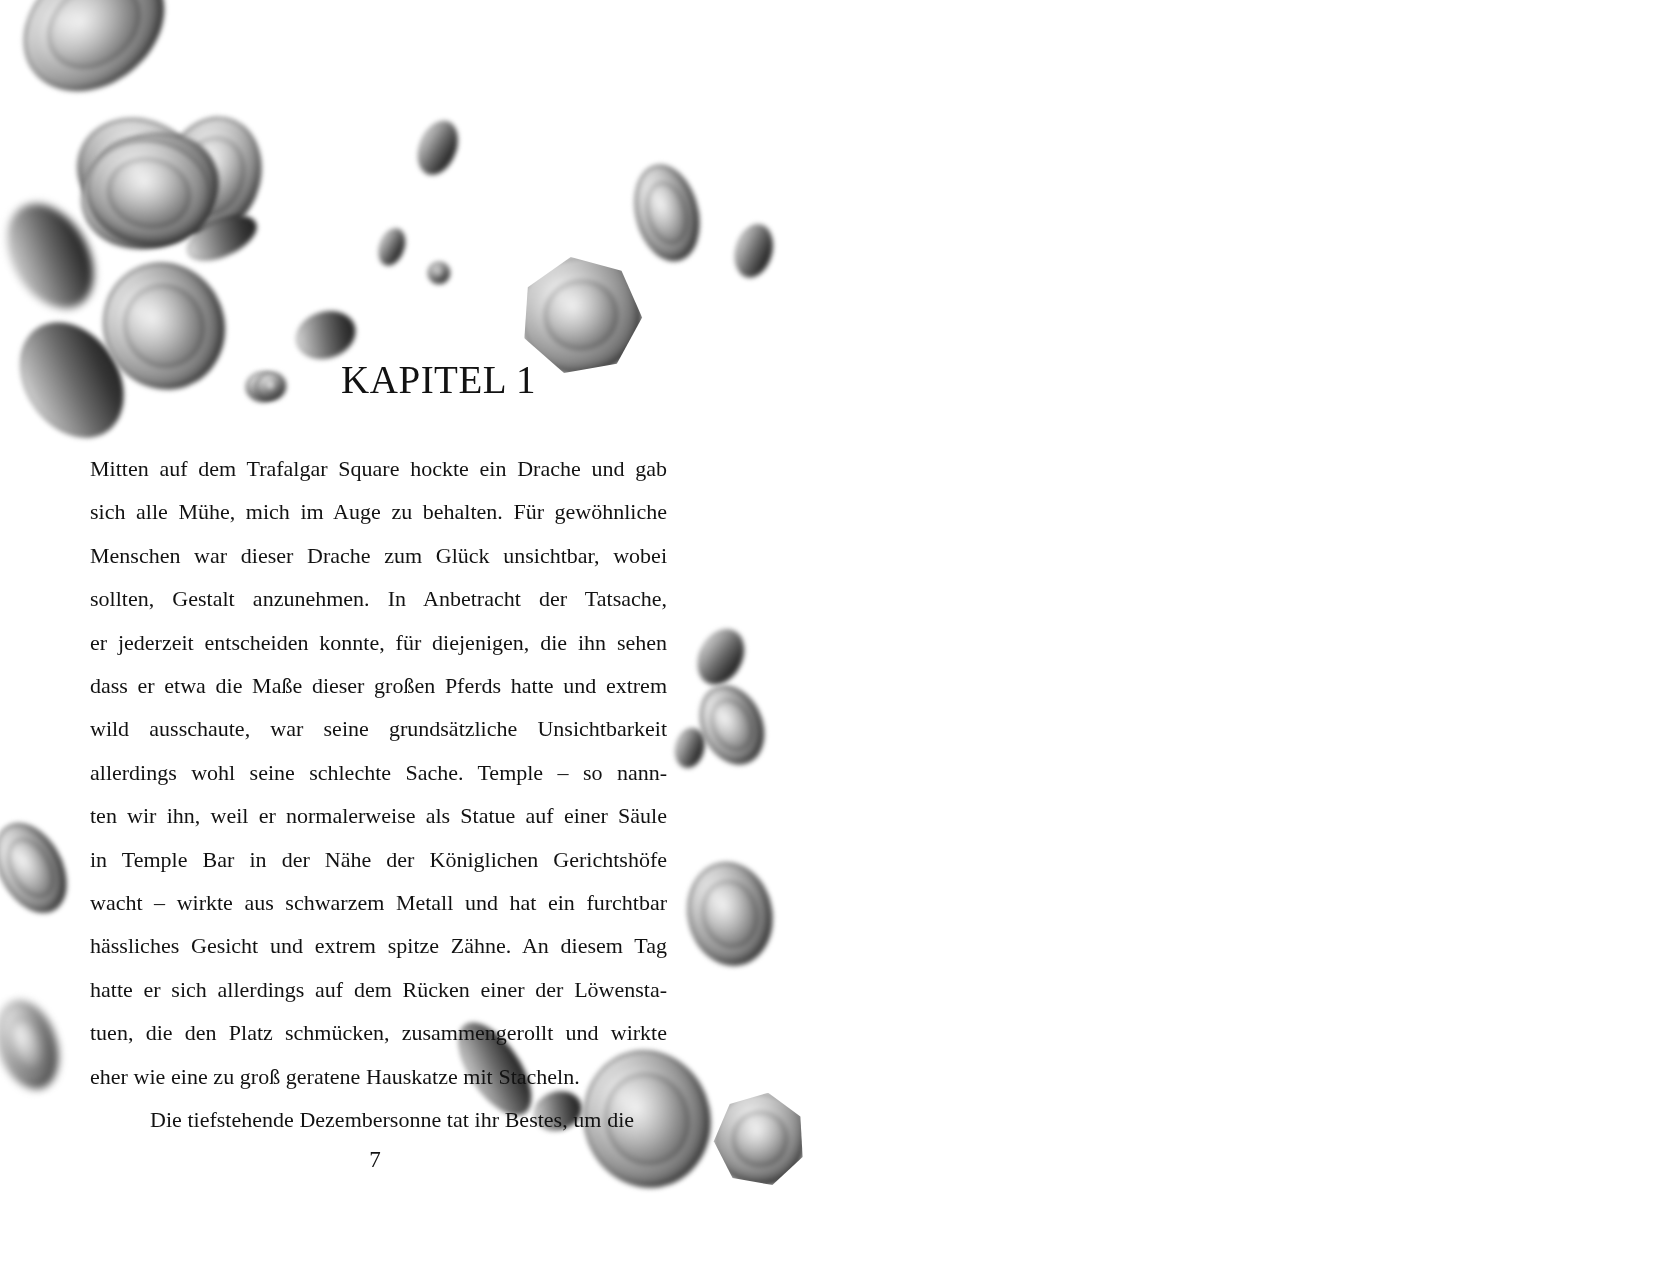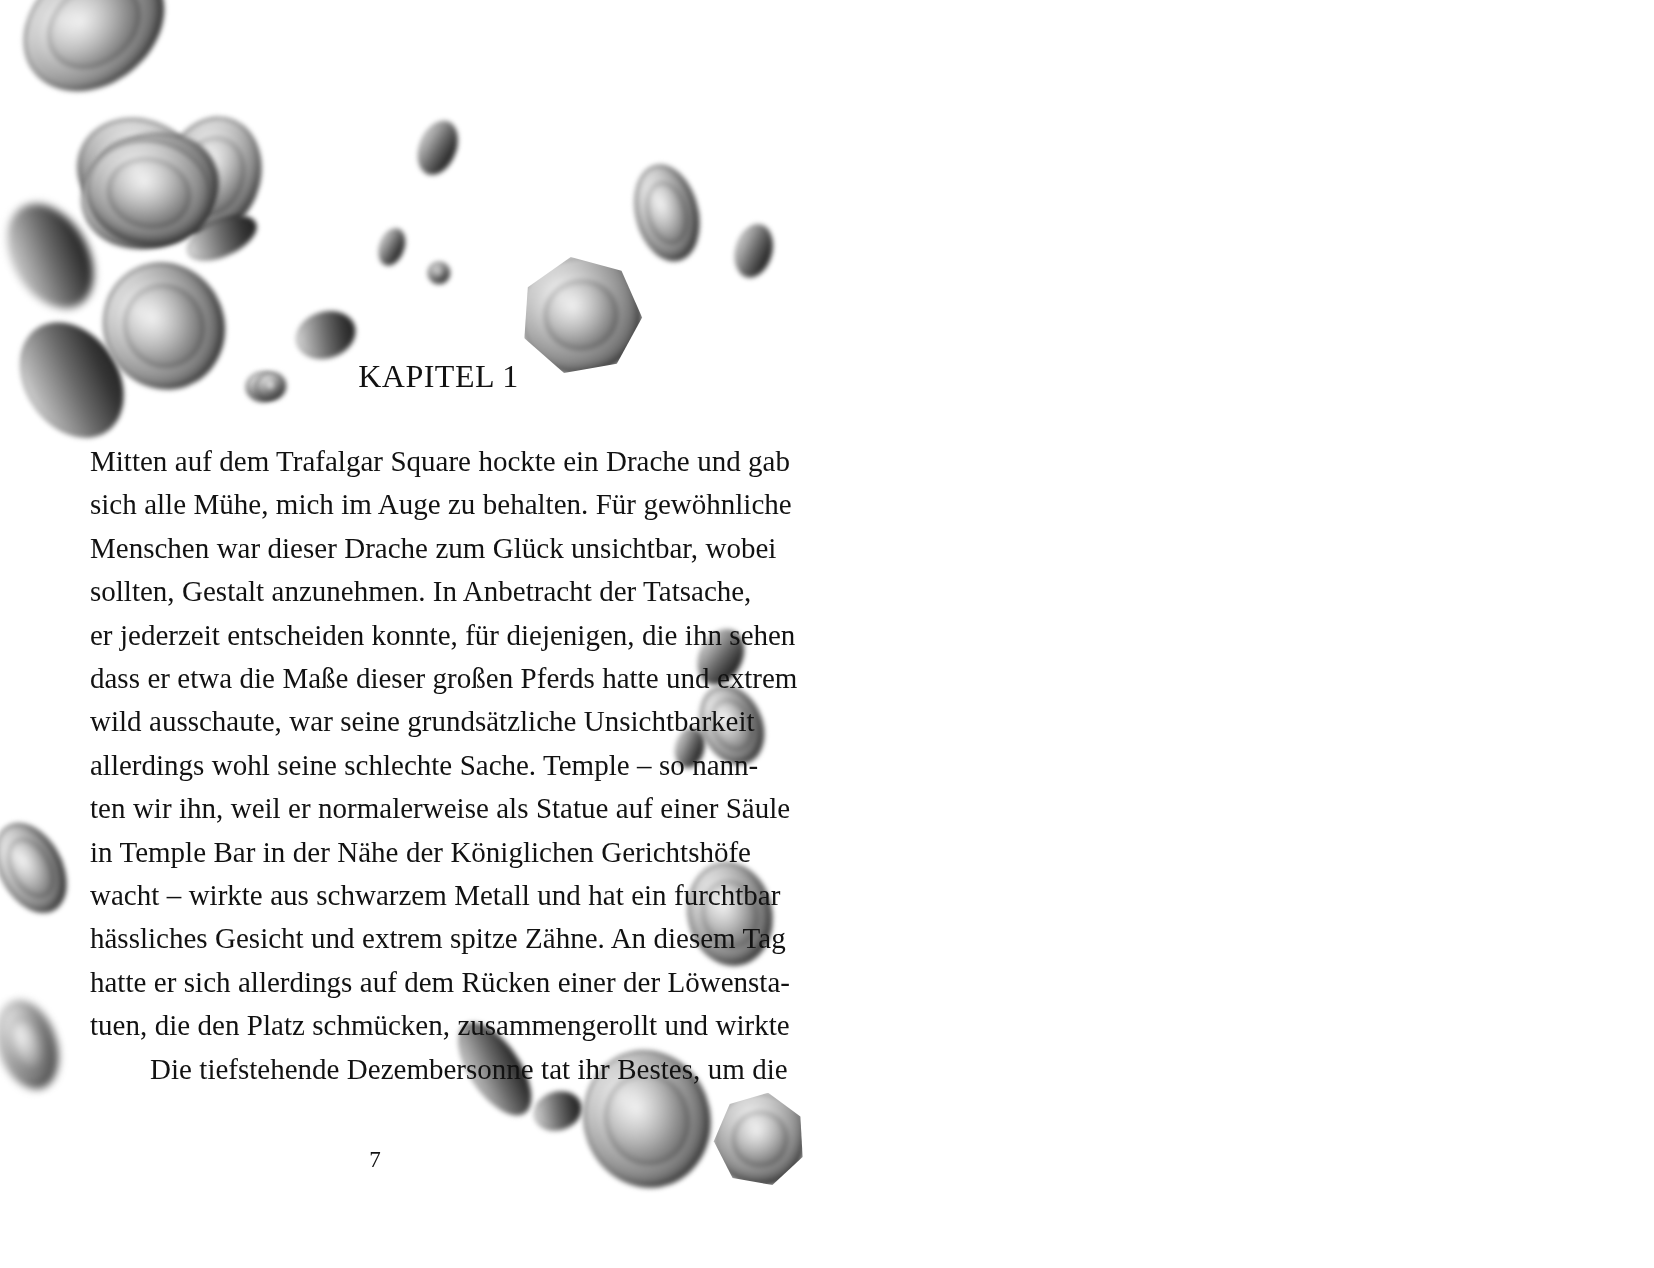--- a/index.html
+++ b/index.html
@@ -35,33 +35,33 @@
     z-index: 5;
   }
   .textblock-left {
     left: 90px;
     top: 360px;
     width: 577px;
   }
 
   
   .chapter-heading {
-    font-size: 32px;
+    font-size: 39px;
     letter-spacing: 0.5px;
     text-align: center;
     font-weight: 400;
     margin: 0 0 48px 0;
     padding-left: 120px;
     line-height: 1;
   }
 
   
   .para {
     margin: 0;
-    font-size: 29px;
+    font-size: 22px;
     line-height: 43.4px;
     text-align: justify;
     text-align-last: left;
     -webkit-hyphens: none;
     hyphens: none;
     word-spacing: 0.2px;
   }
   .para.indent {
     text-indent: 30px;
   }
@@ -178,20 +178,21 @@
             <span class="ln">er jederzeit entscheiden konnte, für diejenigen, die ihn sehen</span>
             <span class="ln">dass er etwa die Maße dieser großen Pferds hatte und extrem</span>
             <span class="ln">wild ausschaute, war seine grundsätzliche Unsichtbarkeit</span>
             <span class="ln">allerdings wohl seine schlechte Sache. Temple – so nann-</span>
             <span class="ln">ten wir ihn, weil er normalerweise als Statue auf einer Säule</span>
             <span class="ln">in Temple Bar in der Nähe der Königlichen Gerichtshöfe</span>
             <span class="ln">wacht – wirkte aus schwarzem Metall und hat ein furchtbar</span>
             <span class="ln">hässliches Gesicht und extrem spitze Zähne. An diesem Tag</span>
             <span class="ln">hatte er sich allerdings auf dem Rücken einer der Löwensta-</span>
             <span class="ln">tuen, die den Platz schmücken, zusammengerollt und wirkte</span>
+            <span class="ln last">eher wie eine zu groß geratene Hauskatze mit Stacheln.</span>
           </p>
           <p class="para indent">
             <span class="ln last first-indent">Die tiefstehende Dezembersonne tat ihr Bestes, um die</span>
           </p>
         </div>
     </div>
 
     <div class="folio folio-left">7</div>
   </div>
 

